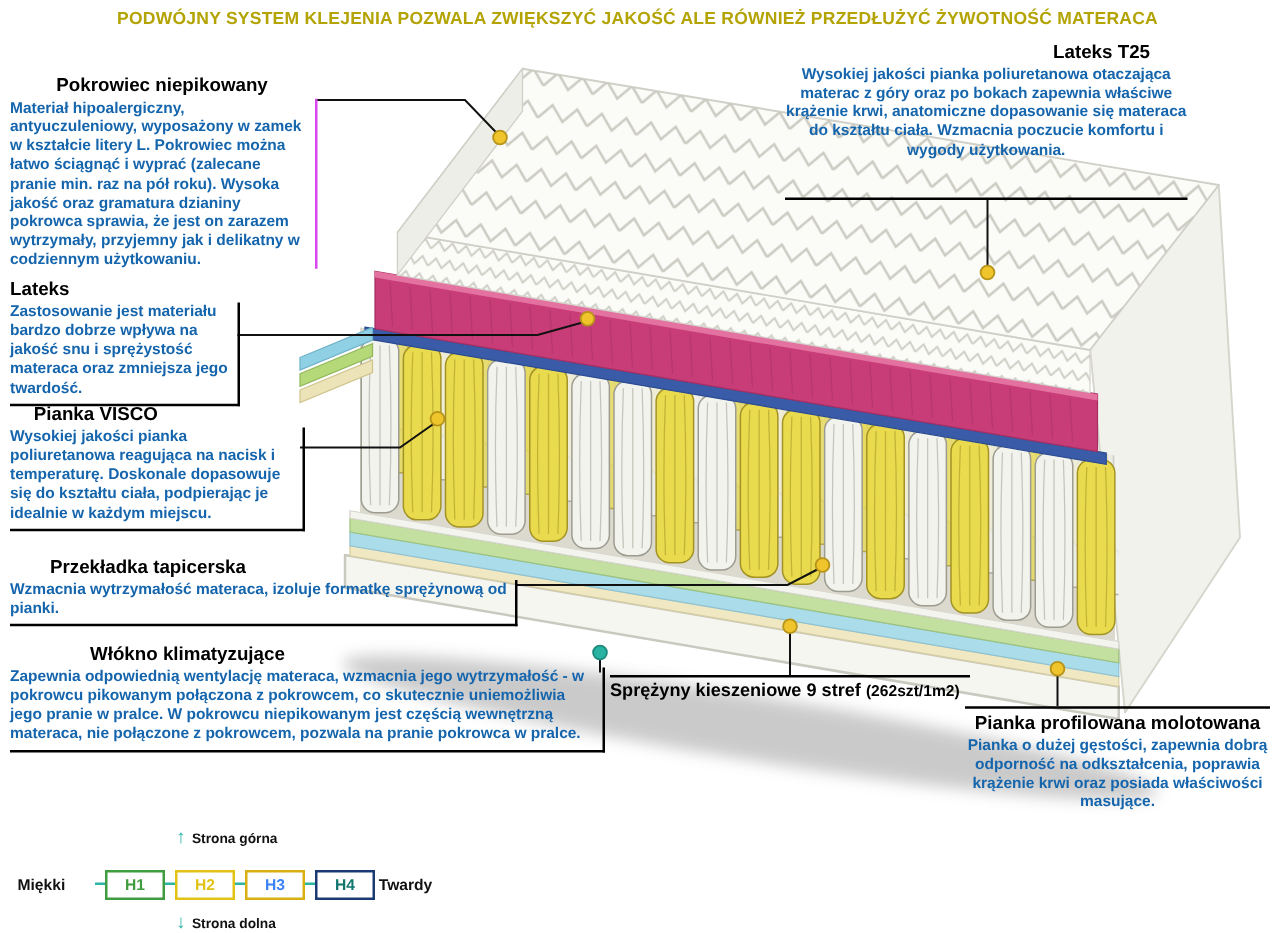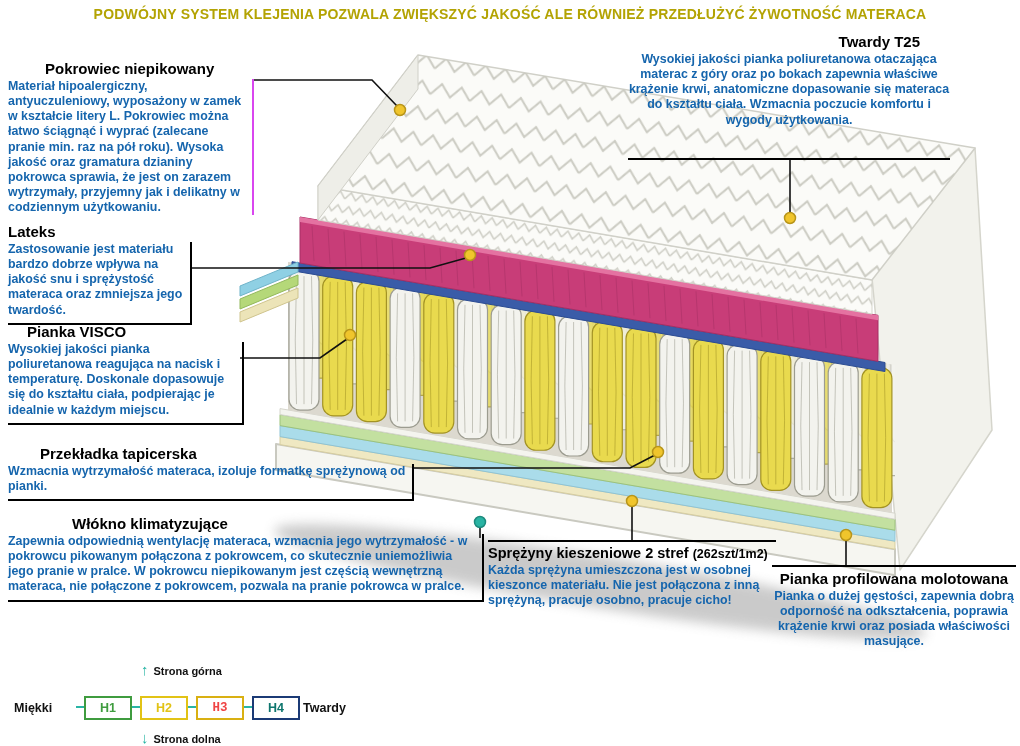--- a/index.html
+++ b/index.html
@@ -370,44 +370,43 @@
     <div class="ann-title">Włókno klimatyzujące</div>
     <div class="ann-body box-rb">Zapewnia odpowiednią wentylację materaca, wzmacnia jego wytrzymałość - w pokrowcu pikowanym połączona z pokrowcem, co skutecznie uniemożliwia jego pranie w pralce. W pokrowcu niepikowanym jest częścią wewnętrzną materaca, nie połączone z pokrowcem, pozwala na pranie pokrowca w pralce.</div>
   </div>
 
   <div class="ann" id="ann-przekladka">
     <div class="ann-title">Przekładka tapicerska</div>
     <div class="ann-body box-rb">Wzmacnia wytrzymałość materaca, izoluje formatkę sprężynową od pianki.</div>
   </div>
 
   <div class="ann" id="ann-t25">
-    <div class="ann-title">Twardy T25</div>
+    <div class="ann-title">Lateks T25</div>
     <div class="ann-body">Wysokiej jakości pianka poliuretanowa otaczająca materac z góry oraz po bokach zapewnia właściwe krążenie krwi, anatomiczne dopasowanie się materaca do kształtu ciała. Wzmacnia poczucie komfortu i wygody użytkowania.</div>
   </div>
 
   <div class="ann" id="ann-sprezyny">
     <div class="ann-title">
-      <span>Sprężyny kieszeniowe 2 stref</span>
+      <span>Sprężyny kieszeniowe 9 stref</span>
       <span class="count">(262szt/1m2)</span>
     </div>
-    <div class="ann-body">Każda sprężyna umieszczona jest w osobnej kieszonce materiału. Nie jest połączona z inną sprężyną, pracuje osobno, pracuje cicho!</div>
   </div>
 
   <div class="ann" id="ann-profilowana">
     <div class="ann-title">Pianka profilowana molotowana</div>
     <div class="ann-body">Pianka o dużej gęstości, zapewnia dobrą odporność na odkształcenia, poprawia krążenie krwi oraz posiada właściwości masujące.</div>
   </div>
 
   <div class="scale-part scale-dir" style="left:141px;top:661px;">
     <span class="scale-arrow">↑</span><span>Strona górna</span>
   </div>
   <div class="scale-part scale-side" style="left:14px;top:701px;">Miękki</div>
   <div class="scale-line"></div>
   <div class="hbox" style="left: 84px; border-color: rgb(63, 156, 63); color: rgb(63, 156, 63);">H1</div>
   <div class="hbox" style="left: 140px; border-color: rgb(226, 195, 21); color: rgb(226, 195, 21);">H2</div>
-  <div class="hbox" style="left: 196px; border-color: rgb(217, 176, 18); color: #ef4444; font-family: Liberation Mono, monospace;">H3</div>
+  <div class="hbox" style="left: 196px; border-color: rgb(217, 176, 18); color: #3b82f6;">H3</div>
   <div class="hbox" style="left: 252px; border-color: rgb(27, 58, 117); color: #0f766e;">H4</div>
   <div class="scale-part scale-side" style="left:303px;top:701px;">Twardy</div>
   <div class="scale-part scale-dir" style="left:141px;top:729px;">
     <span class="scale-arrow">↓</span><span>Strona dolna</span>
   </div>
 
 </div>
 
 </body></html>

